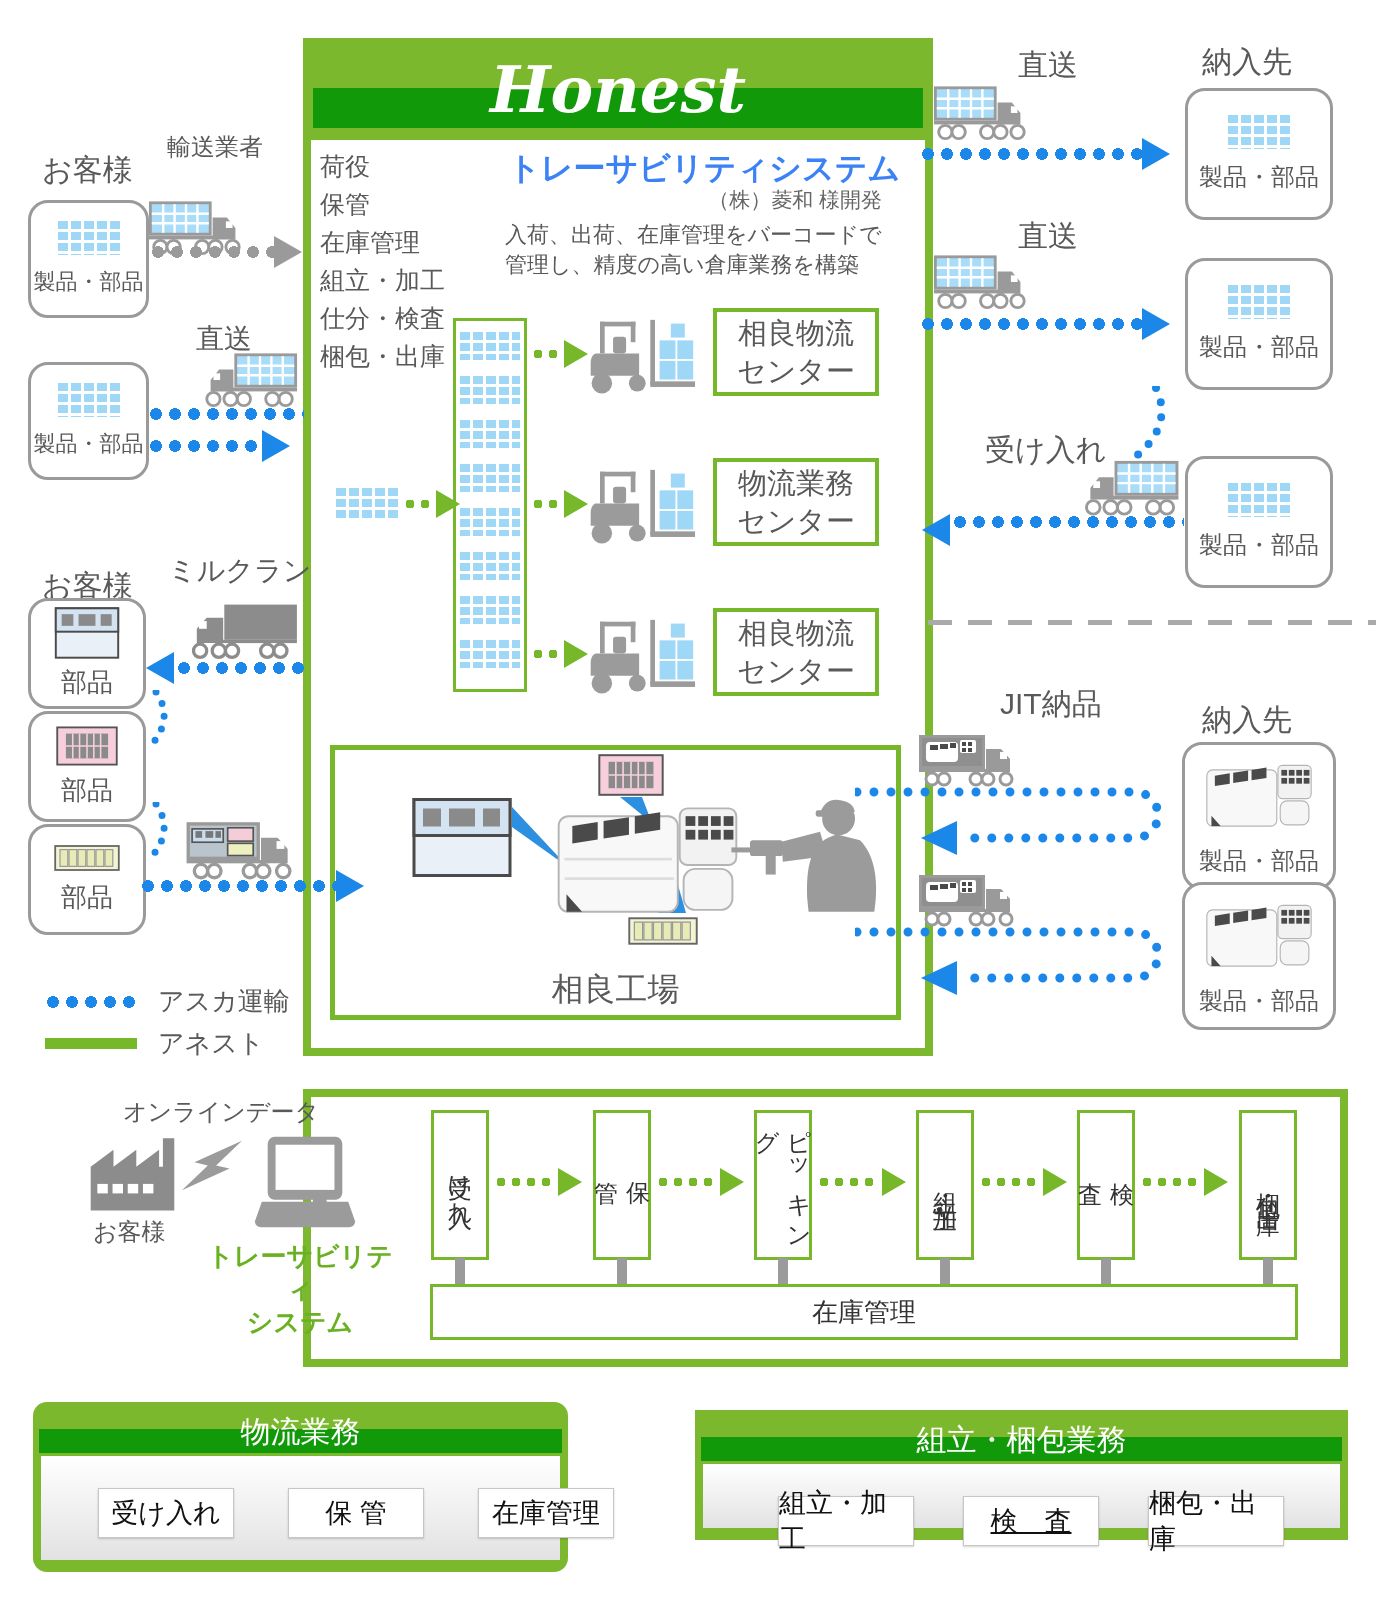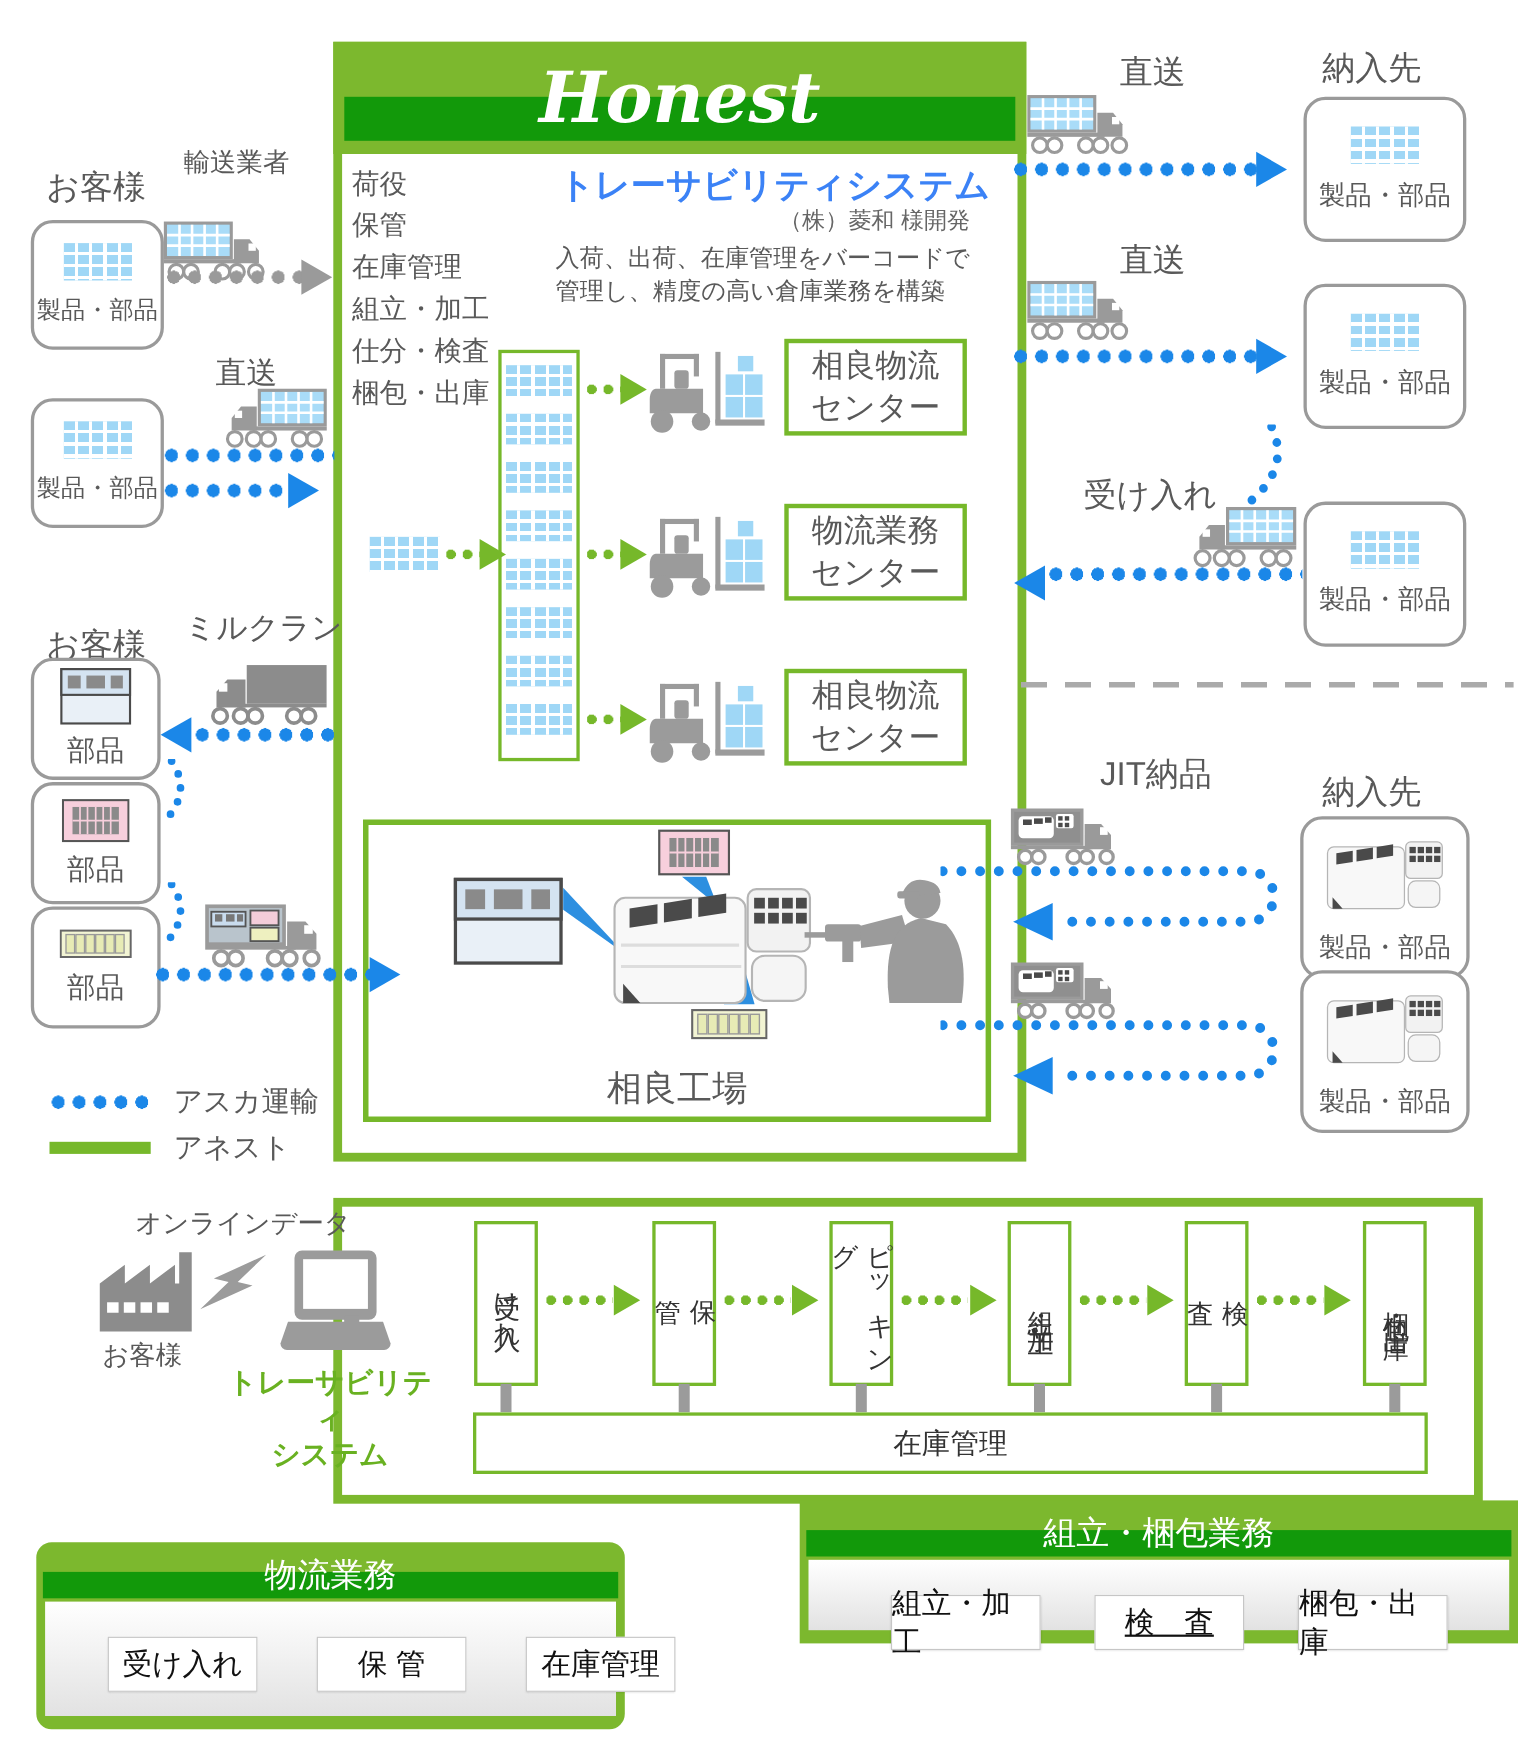--- a/index.html
+++ b/index.html
@@ -671,21 +671,21 @@
       <div class="sumstripe"></div>
       <div class="sumttl">物流業務</div>
     </div>
     <div class="sumbody">
       <div class="btn" style="left:57px;top:32px;">受け入れ</div>
       <div class="btn" style="left:247px;top:32px;">保 管</div>
       <div class="btn" style="left:437px;top:32px;">在庫管理</div>
     </div>
   </div>
 
-  <div class="sumbox" style="left:695px;top:1364px;width:653px;height:130px;margin-left:32px;">
+  <div class="sumbox" style="left:695px;top:1410px;width:653px;height:130px;">
     <div class="sumhdr">
       <div class="sumstripe"></div>
       <div class="sumttl">組立・梱包業務</div>
     </div>
     <div class="sumbody">
       <div class="btn" style="left:75px;top:32px;">組立・加工</div>
       <div class="btn" style="left:260px;top:32px;text-decoration:underline;">検　査</div>
       <div class="btn" style="left:445px;top:32px;">梱包・出庫</div>
     </div>
   </div>

